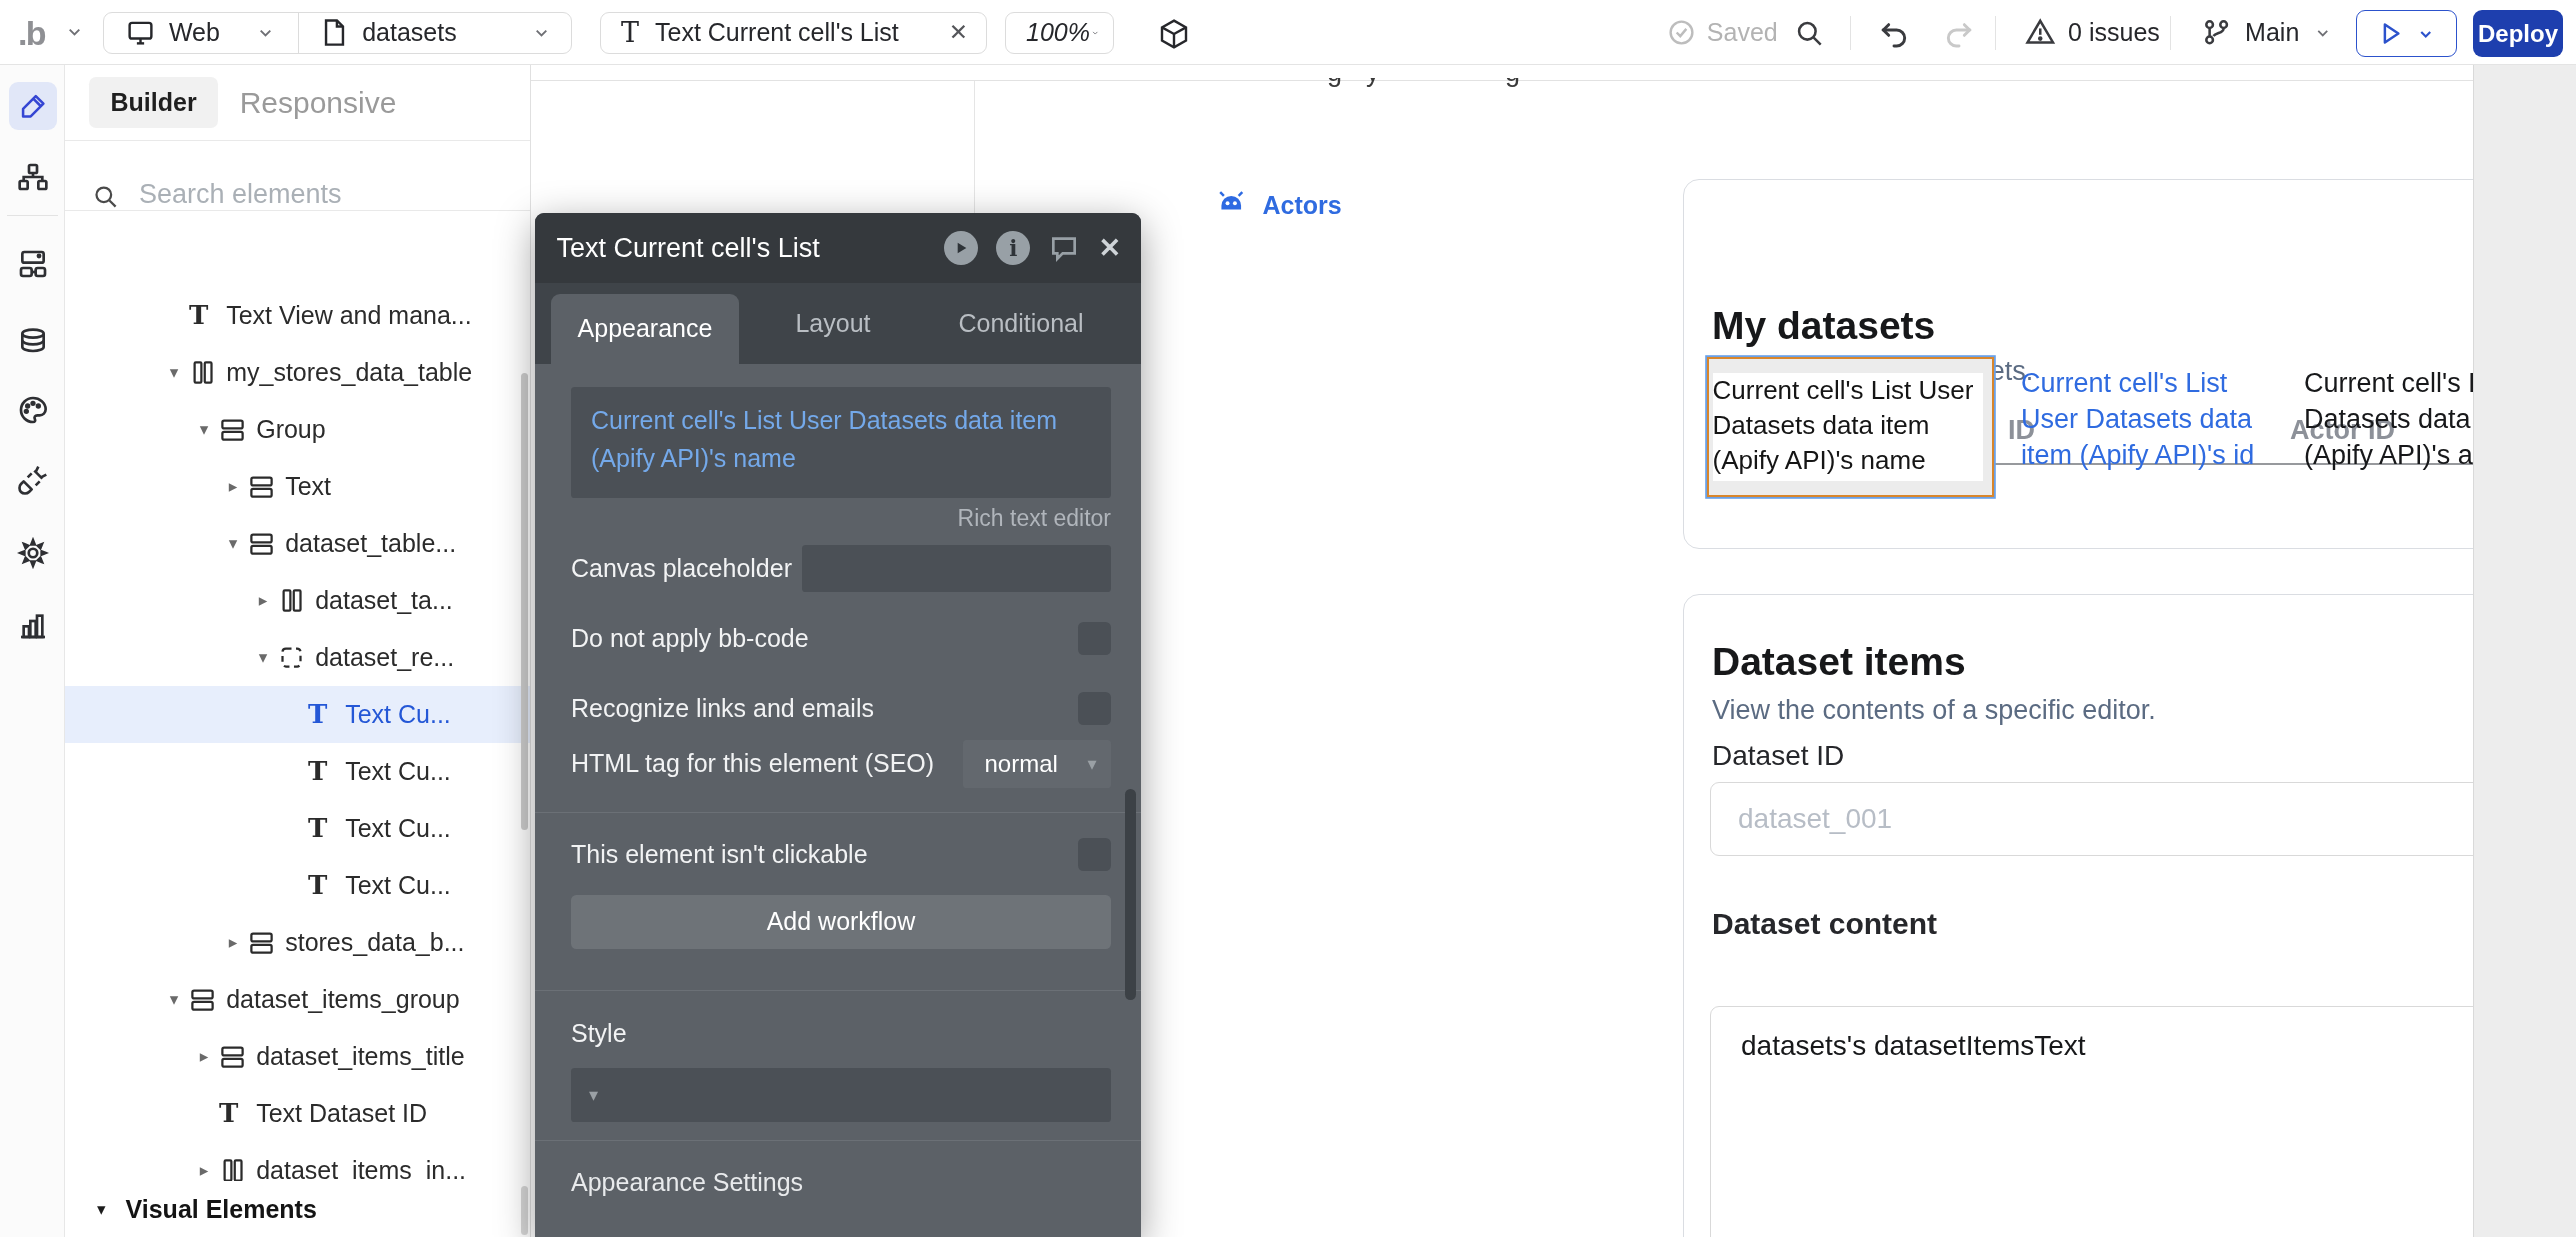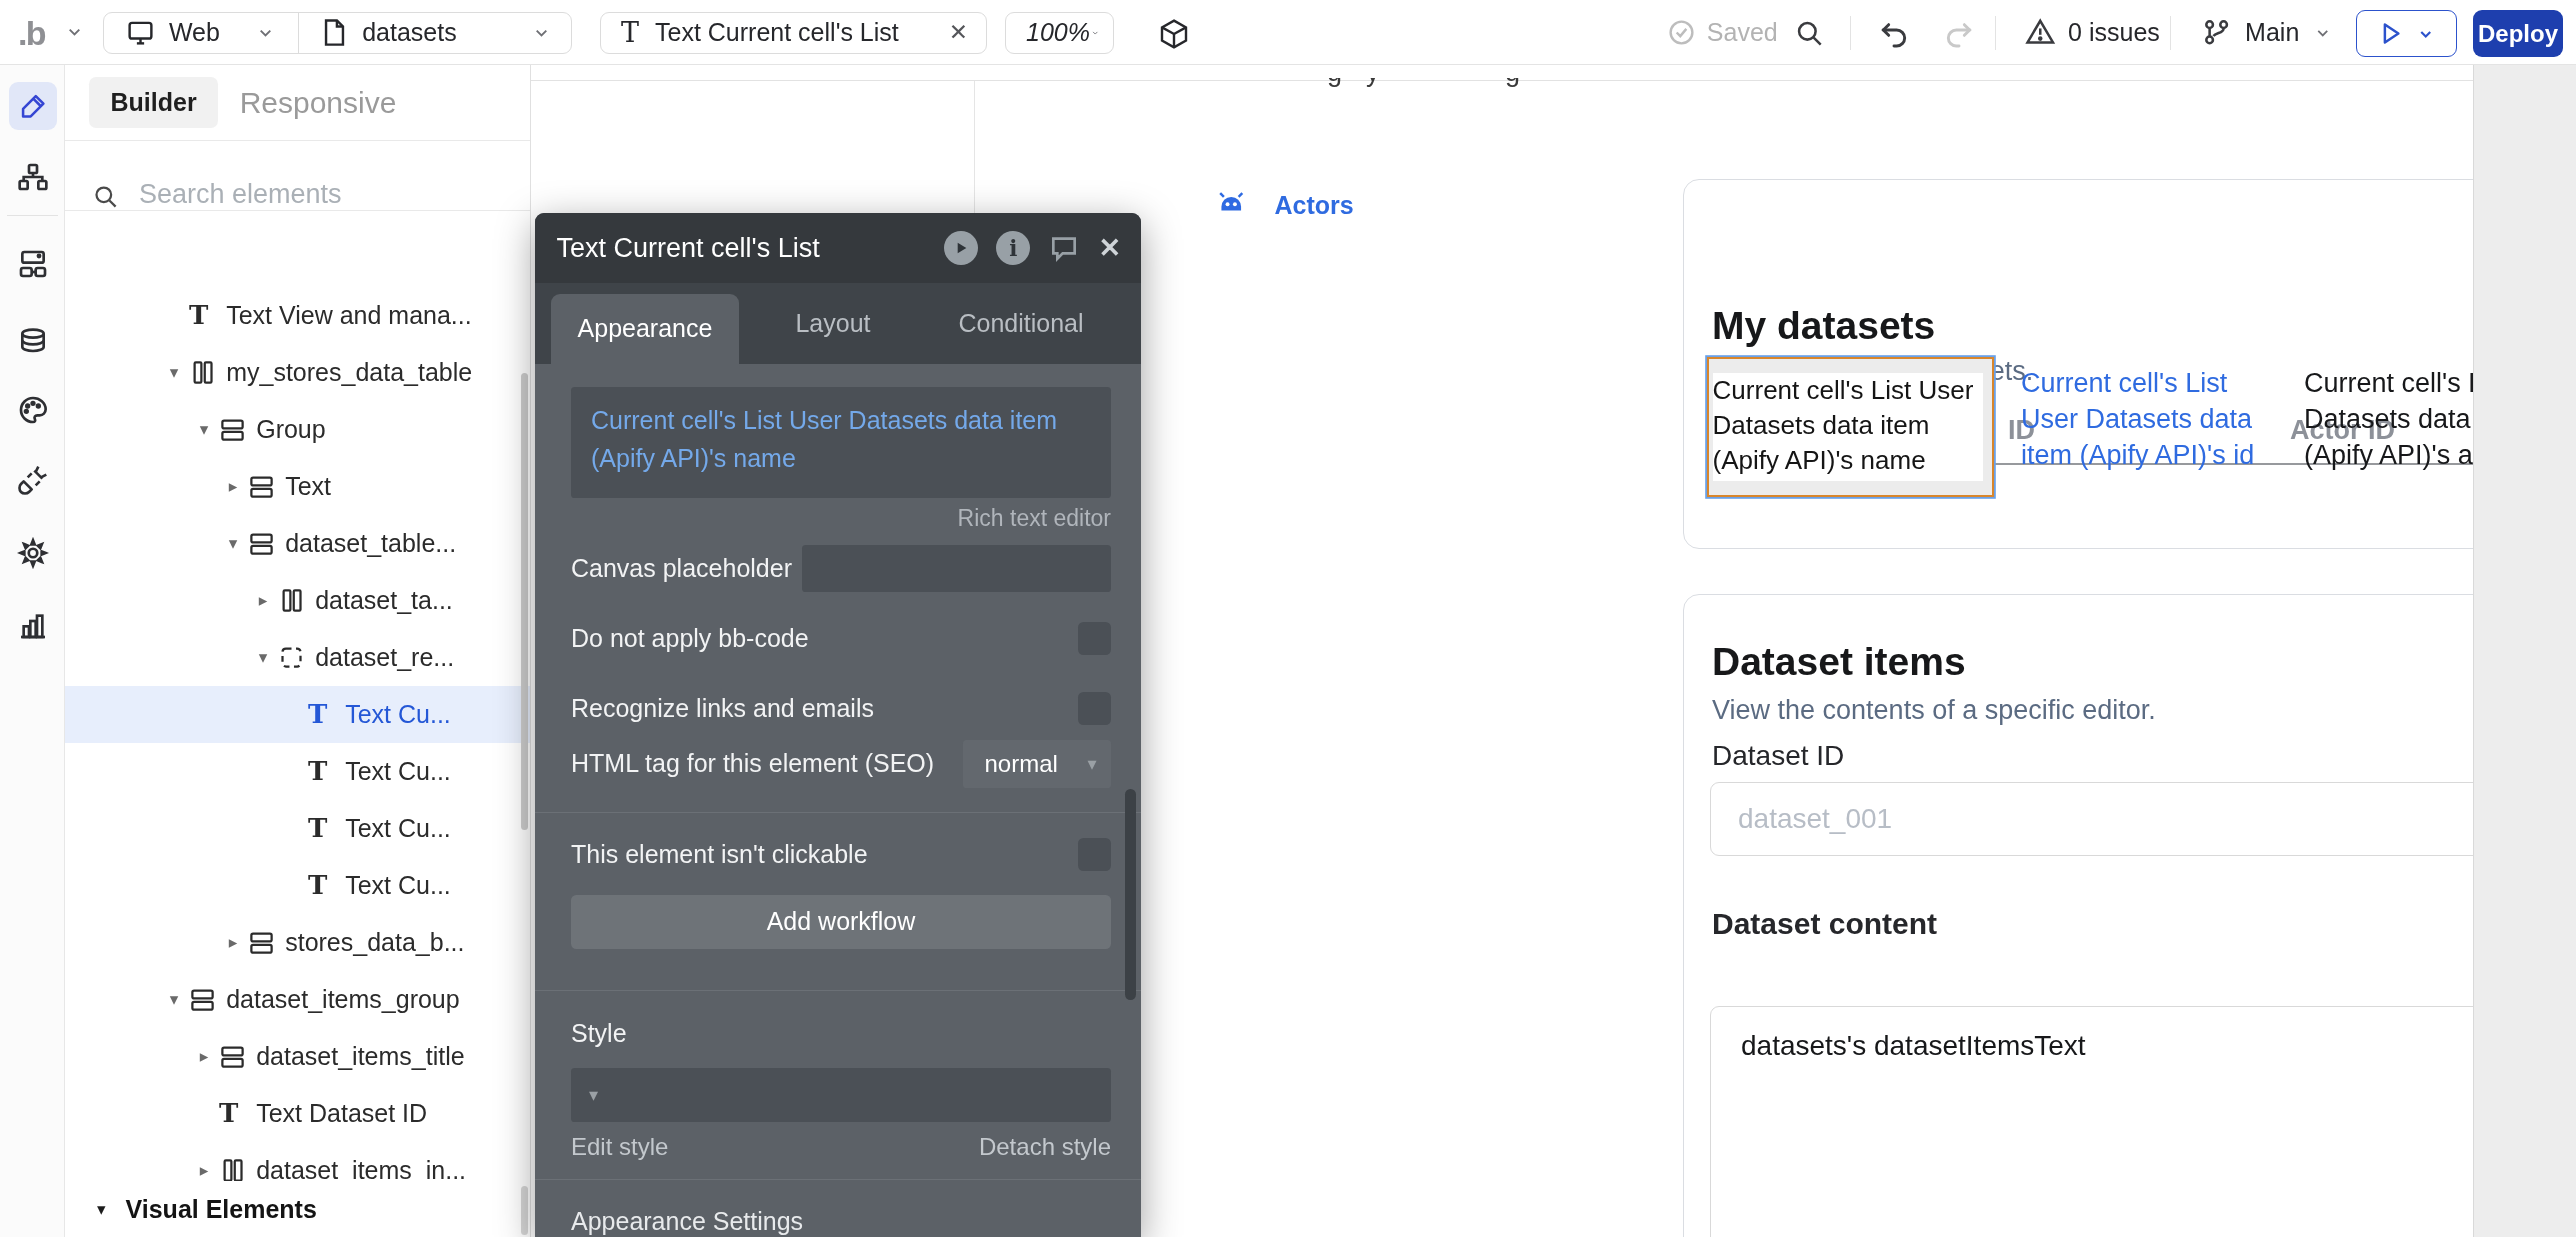--- a/index.html
+++ b/index.html
@@ -67,21 +67,21 @@
 
   
   #canvas { left:531px; top:65px; width:2045px; height:1172px; background:#fff; z-index:1; }
   #canvas-right-gutter { left:2473px; top:65px; width:103px; height:1172px;
                          background:#ededed; border-left:0.9px solid #d9d9d9; z-index:2;}
   #page-header-line { left:531px; top:80px; width:1942px; height:0.9px; background:#e2e2e2; z-index:2;}
   #app-sidebar-divider { left:974px; top:81px; width:0.9px; height:133px; background:#e5e5e5; z-index:2;}
   .frag { position:absolute; top:78px; width:25px; height:10px; overflow:hidden; z-index:2;}
   .frag span { display:block; font-size:27px; line-height:31px; margin-top:-21.5px; color:#3a3a3a; }
 
-  #actors-item { left:685px; top:126px; display:flex; align-items:center; gap:28px; z-index:2; }
+  #actors-item { left:685px; top:126px; display:flex; gap:16px; z-index:2; }
   #actors-item .lbl { font-size:25px; font-weight:bold; color:var(--accent-blue); }
 
   .card { position:absolute; background:#fff; border:0.9px solid #dadde2; border-radius:16px; z-index:3; }
   #card-datasets { left:1152px; top:114px; width:1198px; height:370px; }
   .card-title { position:absolute; left:28px; font-size:39px; font-weight:bold; color:#17181a; }
   .card-subtitle { position:absolute; left:28px; font-size:27px; color:var(--subtitle-grey-blue); }
   .col-head { position:absolute; font-size:27px; font-weight:bold; color:#8d9199; top:235px; }
   #cols-underline { position:absolute; left:28px; top:283px; width:1142px; height:1.8px; background:#97999d; }
   .cell-text { position:absolute; font-size:27px; line-height:36px; }
   #cell-name-box { position:absolute; left:23px; top:177px; width:287px; height:140px;
@@ -608,25 +608,20 @@
         <span>This element isn't clickable</span>
         <span class="grow"></span>
         <span class="insp-checkbox"></span>
       </div>
       <button id="add-workflow-btn">Add workflow</button>
       <div class="insp-divider" id="style-divider"></div>
       <div id="style-label">Style</div>
       <div id="style-dd">
         <span class="tri">▾</span>
       </div>
-      <div id="style-row2">
-        <span>Edit style</span>
-        <span class="grow" style="flex:1"></span>
-        <span>Detach style</span>
-      </div>
       <div class="insp-divider" id="appearance-divider"></div>
       <div id="appearance-settings">Appearance Settings</div>
     </div>
     <div id="insp-scrollbar"></div>
   </section>
 
 </div>
 
 
 </body></html>

